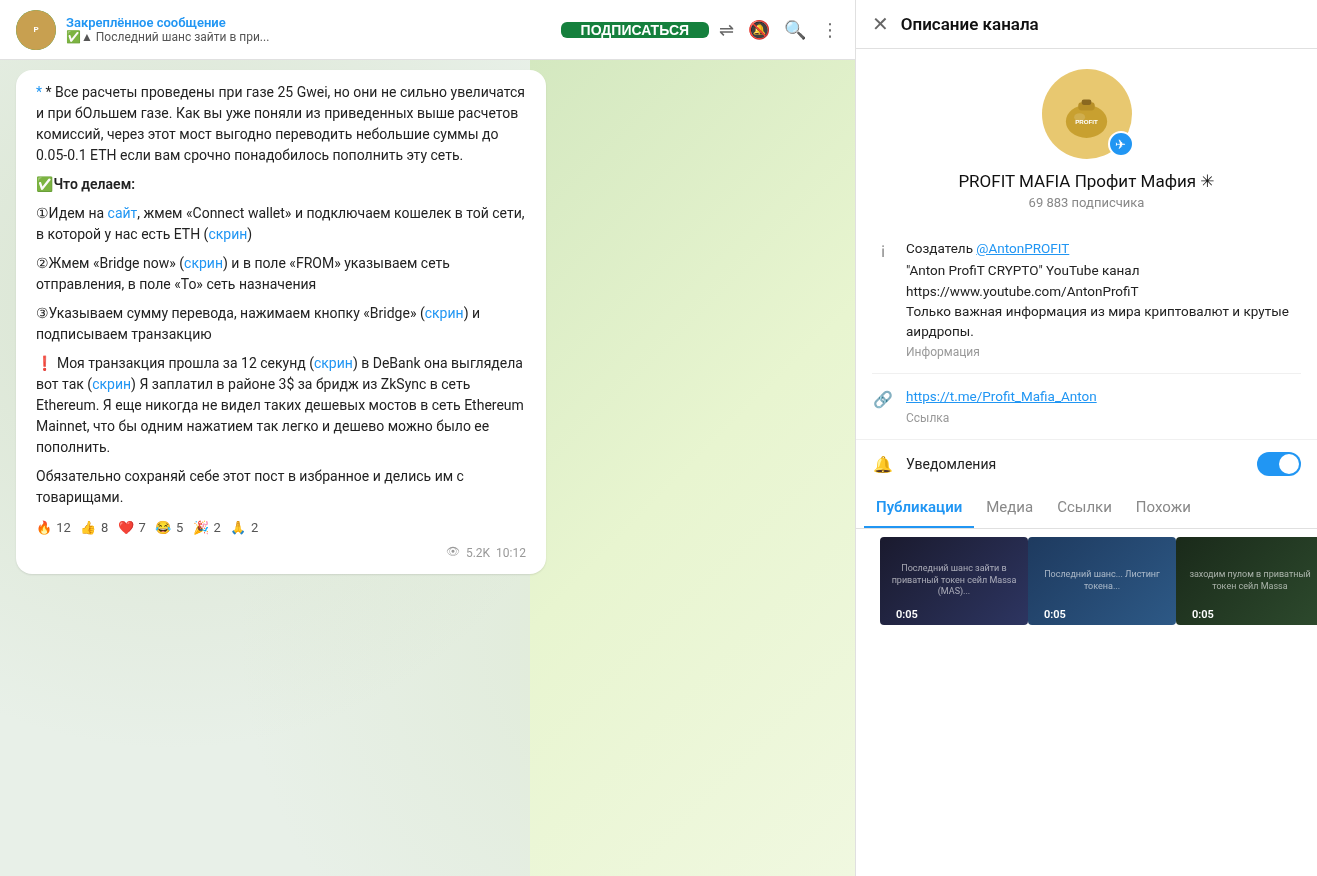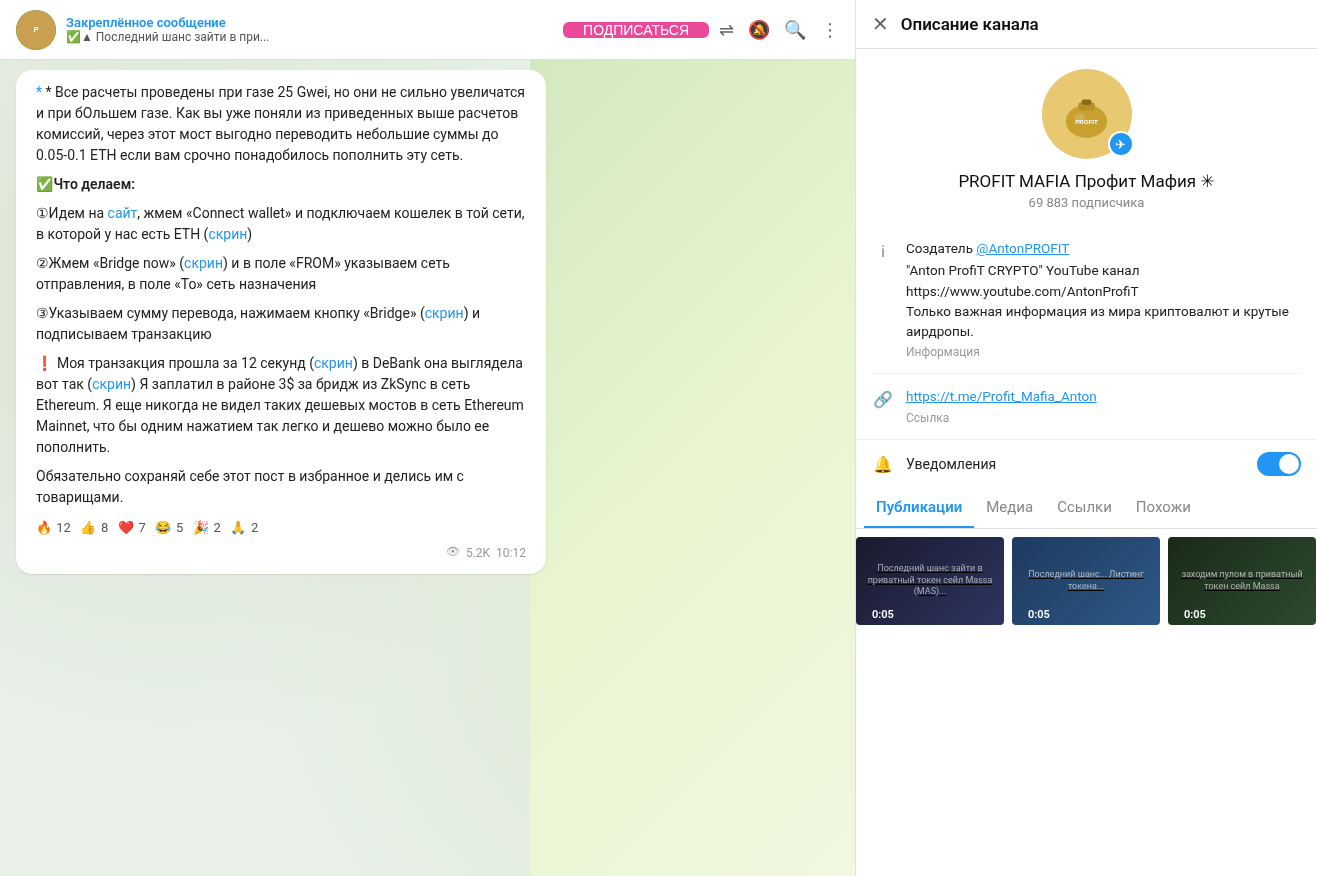--- a/index.html
+++ b/index.html
@@ -51,27 +51,27 @@
       font-weight: 600;
     }
     .pinned-text {
       font-size: 12px;
       color: #555;
       white-space: nowrap;
       overflow: hidden;
       text-overflow: ellipsis;
     }
     .subscribe-btn {
-      background: #ec4899;
+      background: #15803d;
       color: #fff;
       border: none;
       border-radius: 6px;
       padding: 0 20px;
       font-size: 14px;
-      font-weight: 400;
+      font-weight: 700;
       cursor: pointer;
       white-space: nowrap;
     }
     .top-icons {
       display: flex; gap: 14px; align-items: center;
     }
     .top-icon {
       color: #666;
       font-size: 18px;
       cursor: pointer;
@@ -288,23 +288,22 @@
     }
     .tab.active {
       color: #2196F3;
       border-bottom-color: #2196F3;
       font-weight: 600;
     }
 
     
     .media-row {
       display: flex;
-      gap: 8px;
-      padding: 8px 0;
-      text-decoration: underline;
+      gap: 0;
+      padding: 8px 24px;
     }
     .media-thumb {
       width: 148px;
       height: 88px;
       background: #1a1a2e;
       border-radius: 4px;
       overflow: hidden;
       position: relative;
       flex-shrink: 0;
     }

